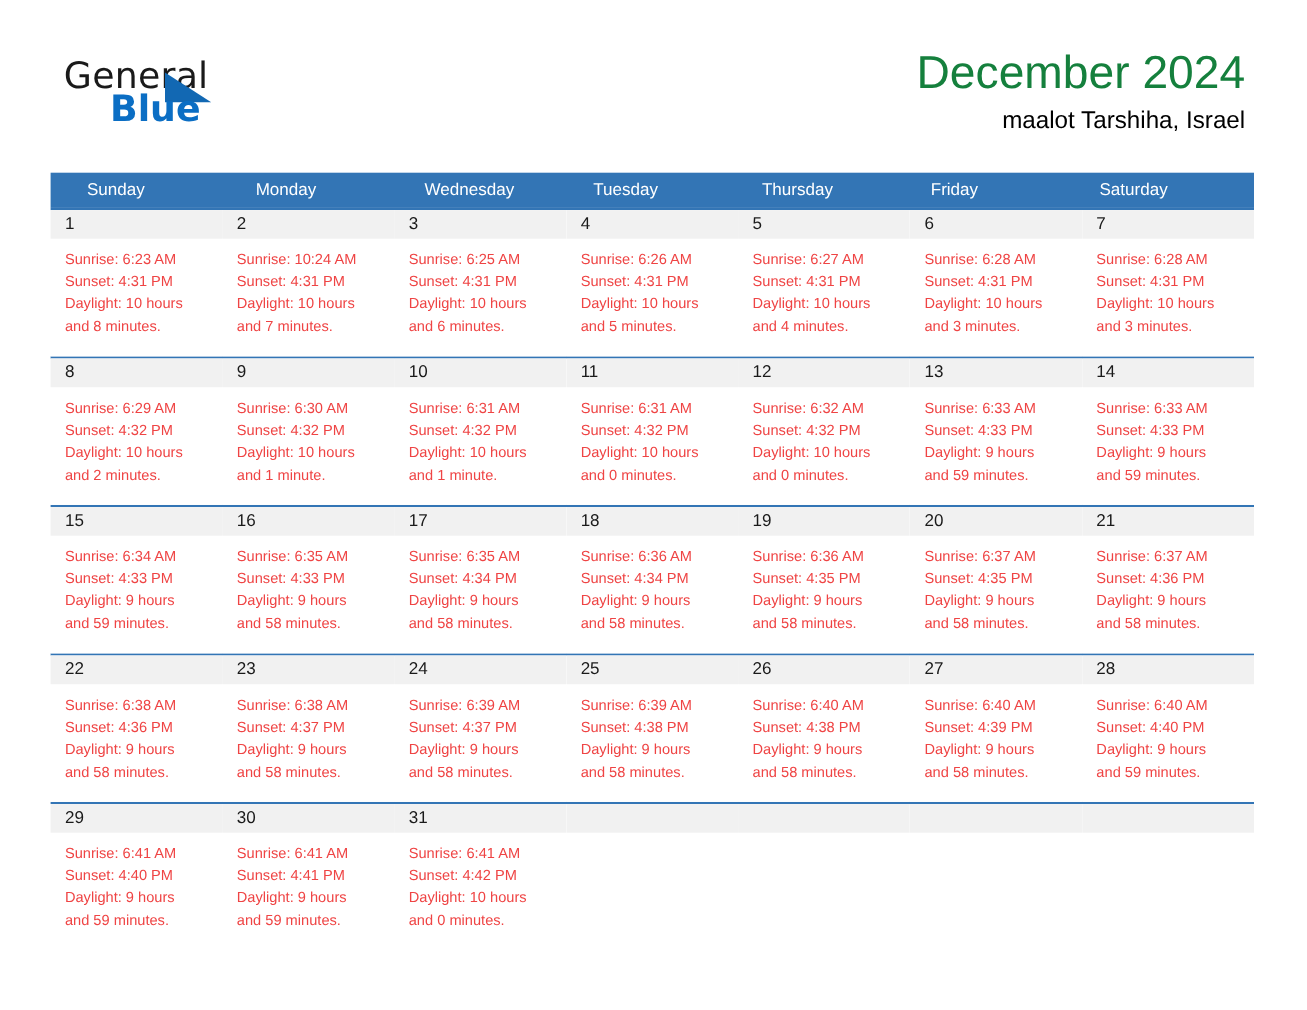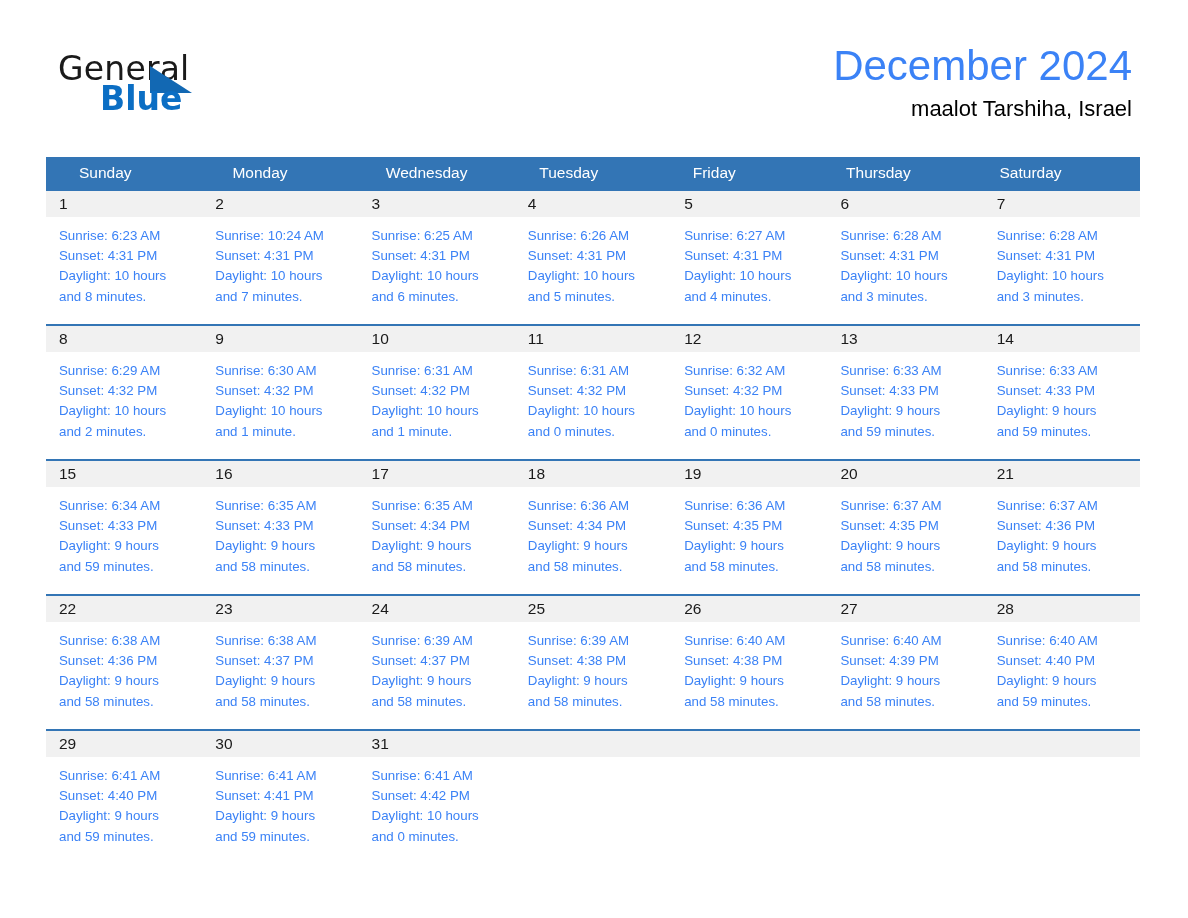--- a/index.html
+++ b/index.html
@@ -68,21 +68,21 @@
 
   .title-block {
     position: absolute;
     right: 56px;
     top: 42px;
     text-align: right;
   }
   .month-title {
     font-size: 42px;
     font-weight: 400;
-    color: #3b82f6;
+    color: #15803d;
     line-height: 1.12;
     white-space: nowrap;
     text-align: center;
   }
   .location-sub {
     margin-top: 8px;
     font-size: 22px;
     font-weight: 400;
     color: #000000;
     line-height: 1.1;
@@ -139,21 +139,21 @@
     color: #1a1a1a;
     box-sizing: border-box;
   }
   .day-cell.empty .daynum-strip {
     background: #f1f1f1;
   }
   .day-info {
     padding: 9px 10px 0 13px;
     font-size: 13.3px;
     line-height: 20.2px;
-    color: #3b82f6;
+    color: #ef4444;
   }
   .day-info div {
     white-space: nowrap;
   }
 </style>
 </head>
 <body>
 
 <div class="page">
 
@@ -172,22 +172,22 @@
 
   </div>
 
   <div class="calendar">
 
     <div class="weekdays">
       <div class="weekday">Sunday</div>
       <div class="weekday">Monday</div>
       <div class="weekday">Wednesday</div>
       <div class="weekday">Tuesday</div>
+      <div class="weekday">Thursday</div>
       <div class="weekday">Friday</div>
-      <div class="weekday">Thursday</div>
       <div class="weekday">Saturday</div>
     </div>
 
     <div class="week-row">
       <div class="day-cell">
         <div class="daynum-strip">1</div>
         <div class="day-info">
           <div>Sunrise: 6:23 AM</div>
           <div>Sunset: 4:31 PM</div>
           <div>Daylight: 10 hours</div>

